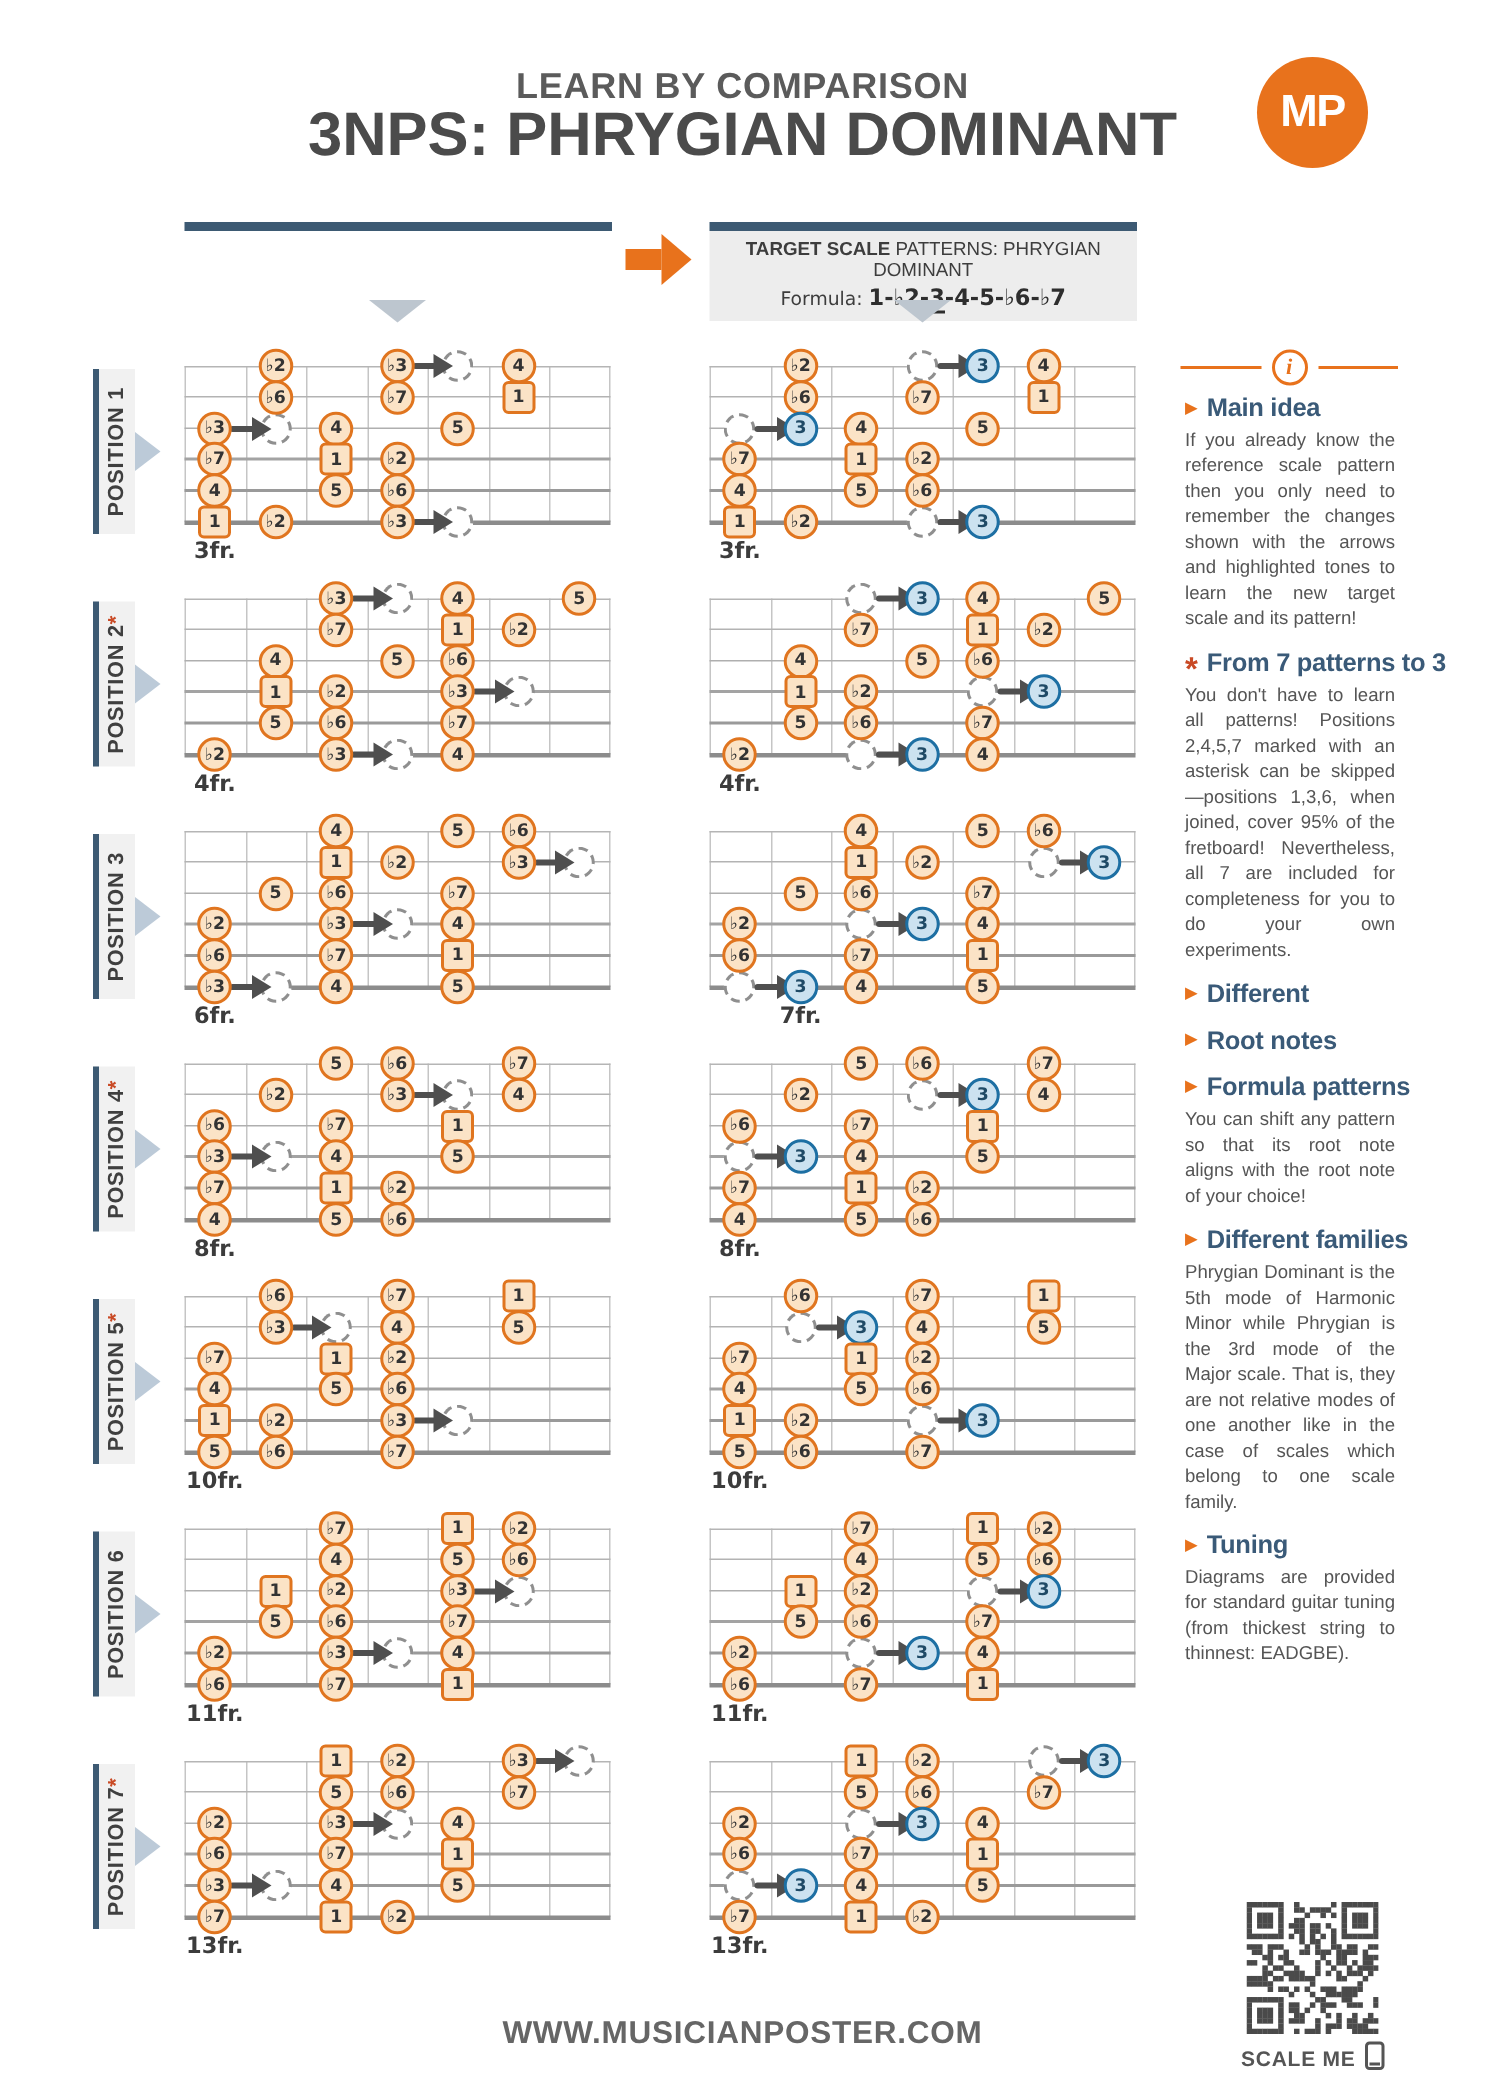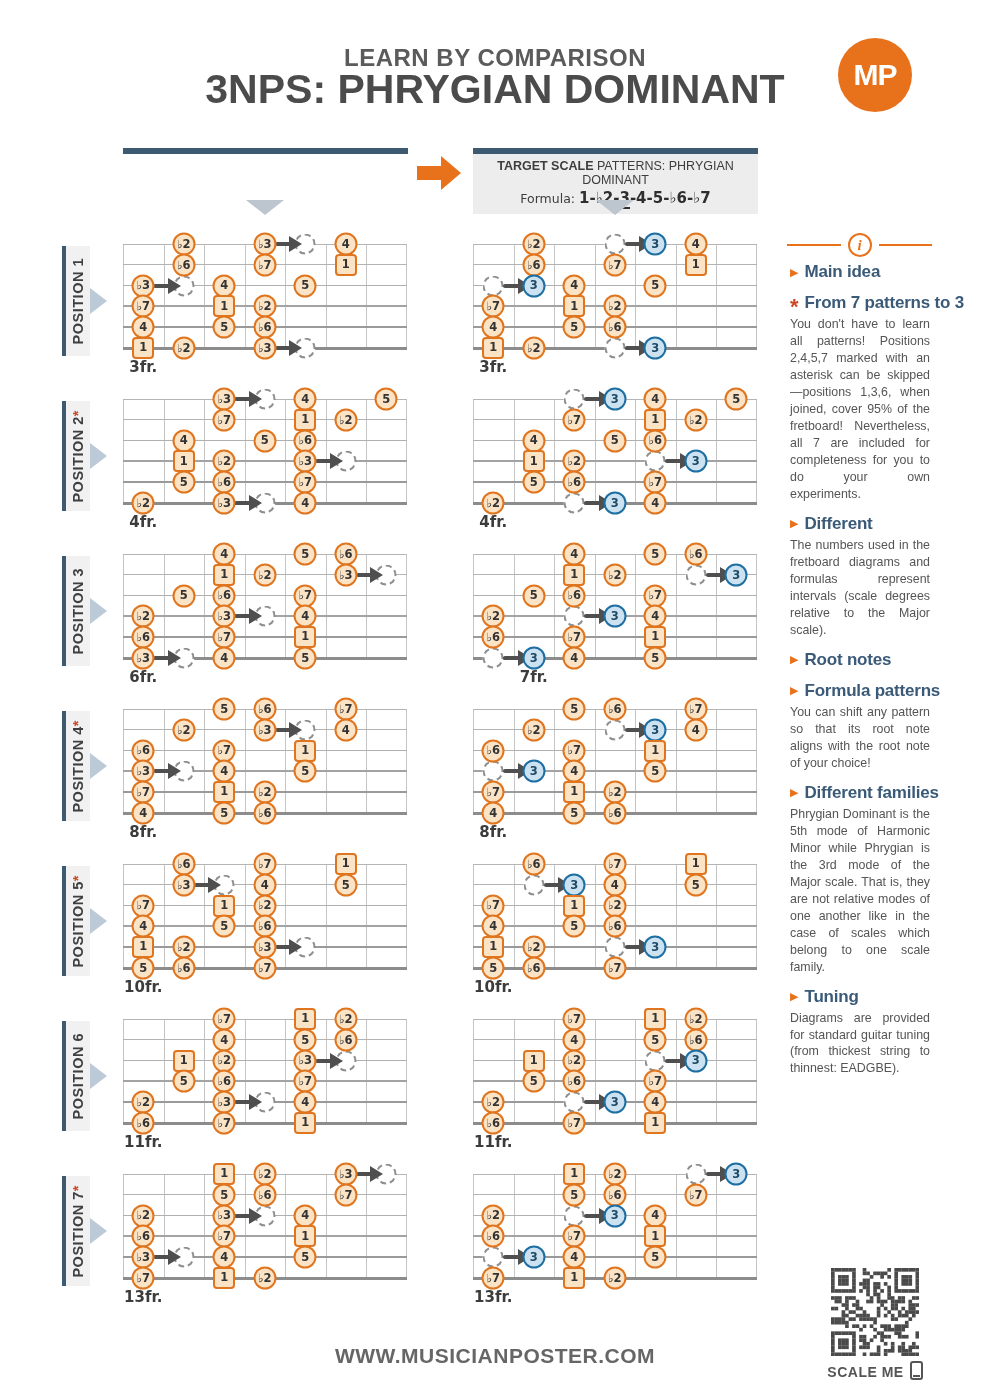--- a/index.html
+++ b/index.html
@@ -798,34 +798,34 @@
   <div class="ln"></div>
   <div class="info-icon">i</div>
   <div class="ln"></div>
 </div>
 <div id="sidebar-sections">
     <div class="sb-sec">
       <div class="sb-h">
         <span class="sb-arr">▶</span>
         <span class="sb-t">Main idea</span>
       </div>
+      <p class="sb-p">If you already know the reference scale pattern then you only need to remember the changes shown with the arrows and highlighted tones to learn the new target scale and its pattern!</p>
     </div>
     <div class="sb-sec">
       <div class="sb-h">
         <span class="sb-ast">*</span>
         <span class="sb-t">From 7 patterns to 3</span>
       </div>
       <p class="sb-p">You don't have to learn all patterns! Positions 2,4,5,7 marked with an asterisk can be skipped—positions 1,3,6, when joined, cover 95% of the fretboard! Nevertheless, all 7 are included for completeness for you to do your own experiments.</p>
     </div>
     <div class="sb-sec">
       <div class="sb-h">
         <span class="sb-arr">▶</span>
         <span class="sb-t">Different</span>
       </div>
-      <p class="sb-p">The numbers used in the fretboard diagrams and formulas represent intervals (scale degrees relative to the Major scale).</p>
     </div>
     <div class="sb-sec">
       <div class="sb-h">
         <span class="sb-arr">▶</span>
         <span class="sb-t">Root notes</span>
       </div>
     </div>
     <div class="sb-sec">
       <div class="sb-h">
         <span class="sb-arr">▶</span>

